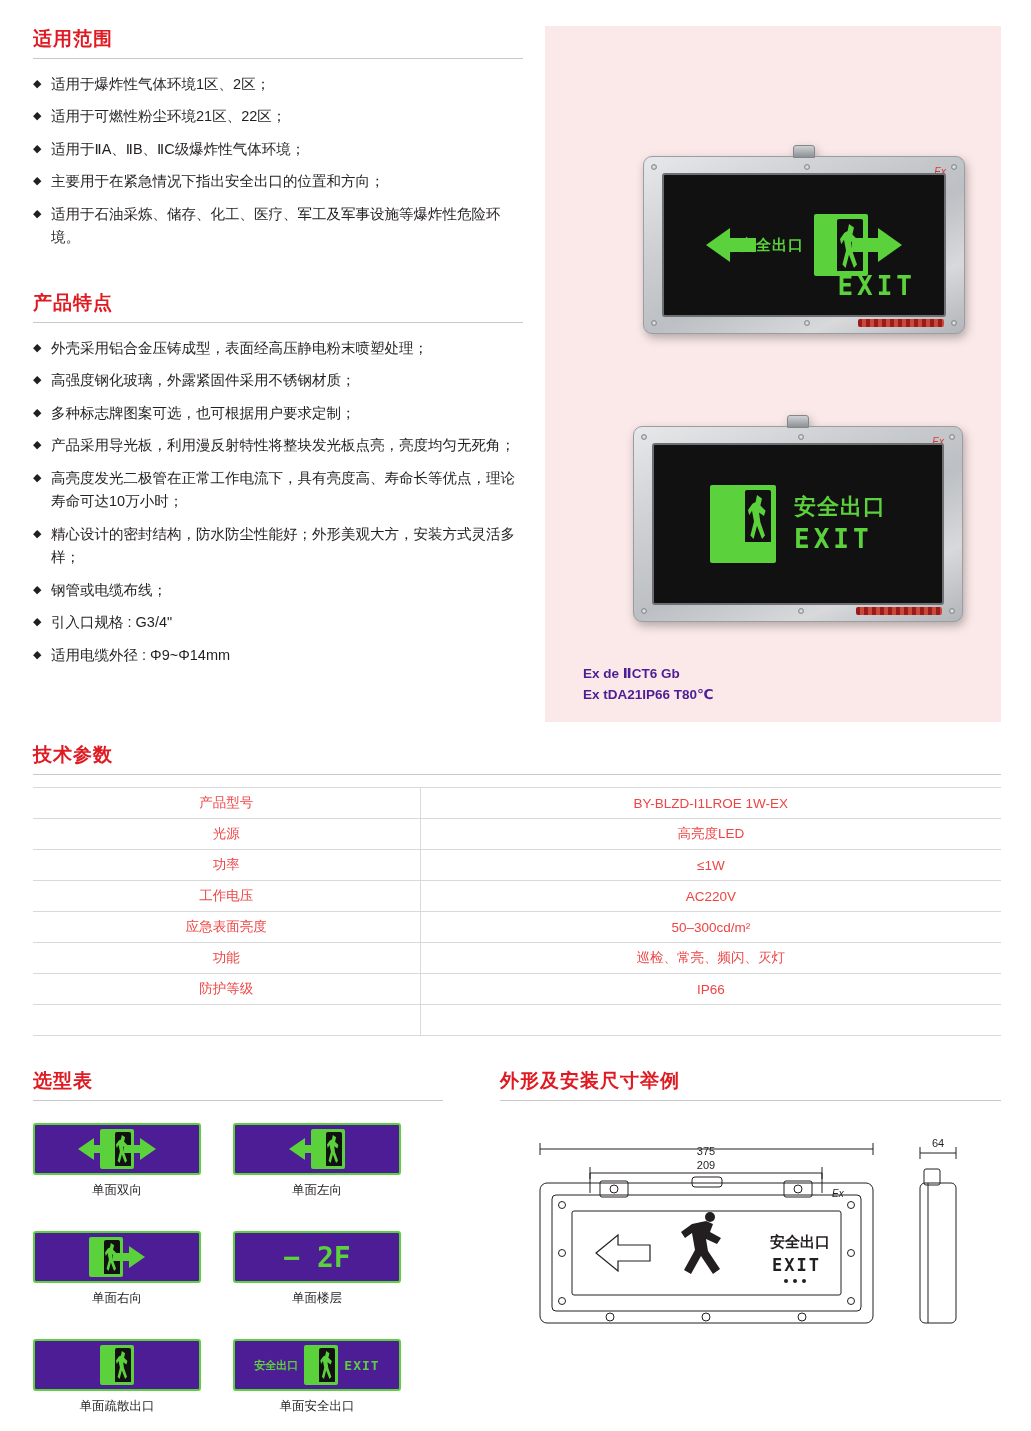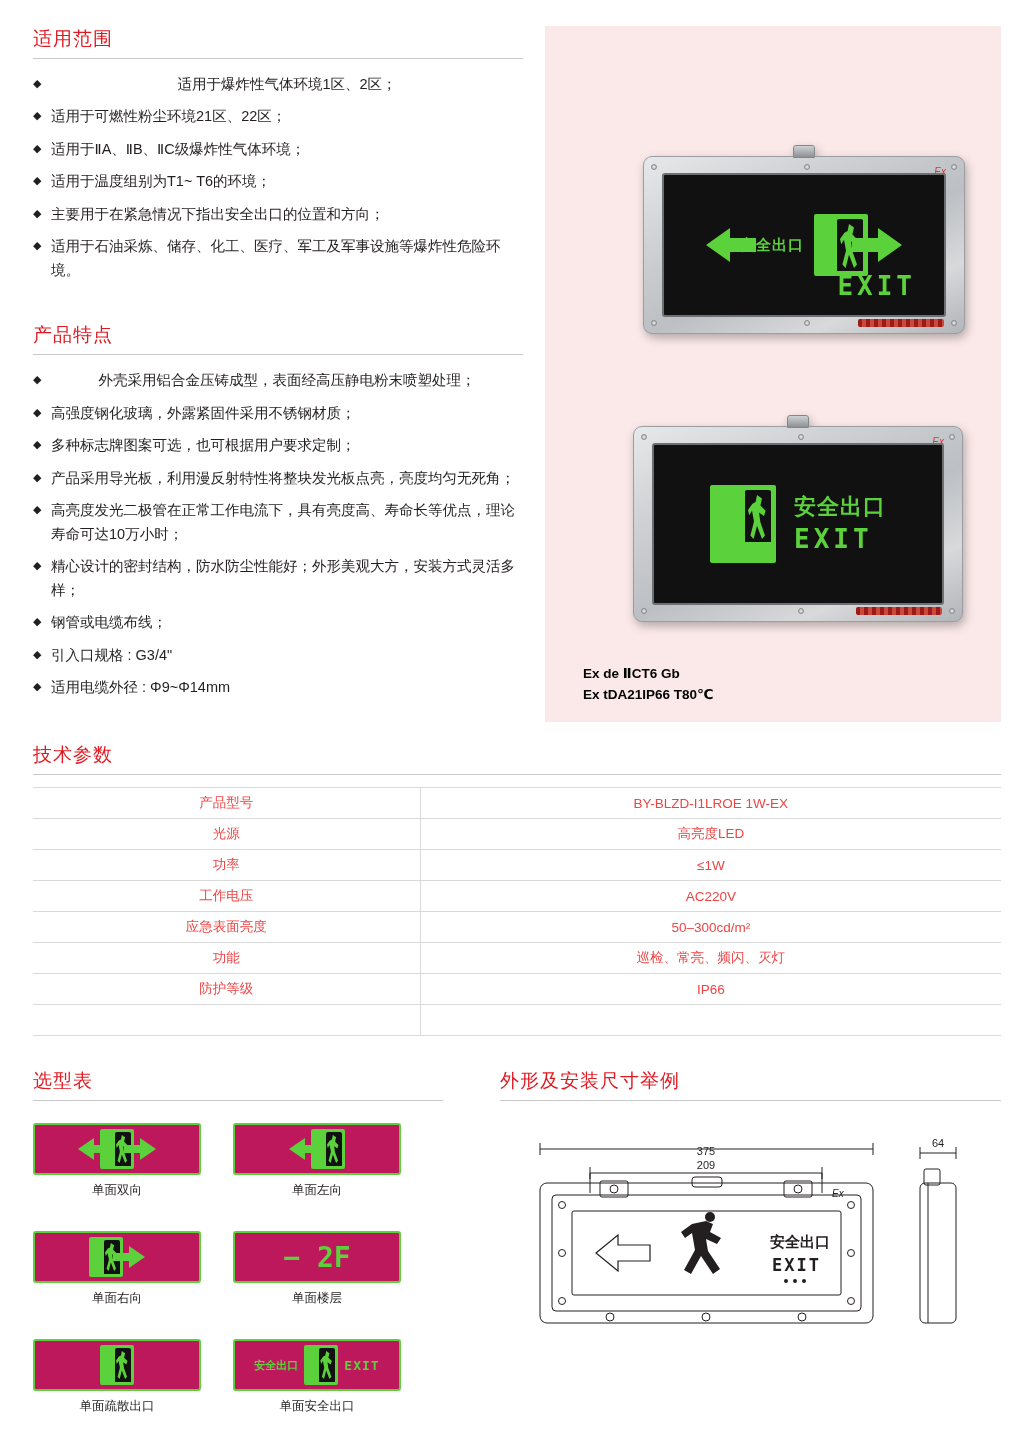--- a/index.html
+++ b/index.html
@@ -11,38 +11,38 @@
     color:#231f20;
     position:relative;
     overflow:hidden;
   }
   .page { position:relative; width:1031px; height:1431px; }
 
   
   .sec-title {
     color:#e01a22;
     font-size:19px;
-    font-weight:normal;
+    font-weight:bold;
     letter-spacing:1px;
     padding-bottom:6px;
     border-bottom:1px solid #c8c8c8;
   }
 
   
   .left-col { position:absolute; left:33px; top:26px; width:490px; }
   .bullets { margin:0; padding:0; list-style:none; }
   .bullets li {
     font-size:14.5px;
     line-height:1.62;
     padding-left:18px;
     position:relative;
     margin-top:9px;
     color:#231f20;
   }
-  .bullets li:first-child { margin-top:14px;text-align:center; }
+  .bullets li:first-child { margin-top:14px; }
   .bullets li:before {
     content:"\25C6";
     position:absolute;
     left:0; top:0;
     font-size:11px;
     line-height:1.95;
     color:#231f20;
   }
   .sec2 { margin-top:40px; }
 
@@ -135,21 +135,21 @@
     background:#5bd13b;
     clip-path:polygon(45% 0,70% 8%,62% 24%,88% 36%,80% 48%,55% 40%,62% 62%,85% 92%,70% 100%,45% 70%,28% 100%,12% 92%,30% 60%,20% 36%,6% 46%,0 34%,22% 20%,38% 16%);
   }
   .cn-exit { font-size:15px; font-weight:bold; color:#5bd13b; letter-spacing:1px; line-height:1.15; }
   .en-exit { font-size:26px; font-weight:bold; color:#5bd13b; letter-spacing:4px; font-family:"DejaVu Sans Mono",monospace; }
 
   .lamp1 { left:98px; top:130px; width:322px; height:178px; }
   .lamp2 { left:88px; top:400px; width:330px; height:196px; }
   .cert {
     position:absolute; left:38px; top:638px;
-    font-size:13.5px; font-weight:bold; line-height:1.55; color:#000000;
+    font-size:13.5px; font-weight:bold; line-height:1.55; color:#4c1d95;
   }
 
   
   .tech { position:absolute; left:33px; top:742px; width:968px; }
   table.params { border-collapse:collapse; width:100%; margin-top:12px; font-size:13.5px; }
   table.params td {
     border-bottom:1px solid #d9d9d9;
     height:31px;
     text-align:center;
     color:#ef4444;
@@ -165,21 +165,21 @@
     margin-top:22px;
     display:grid;
     grid-template-columns:168px 168px;
     column-gap:36px;
     row-gap:12px;
     gap:32px;
   }
   .cell { text-align:center; }
   .plate {
     width:168px; height:52px;
-    background:#be185d;
+    background:#4c1d95;
     border:2px solid #5bd13b;
     border-radius:3px;
     display:flex; align-items:center; justify-content:center;
     gap:6px;
   }
   .plate .runner { width:34px; height:40px; }
   .plate .runner:before { width:16px; height:34px; right:3px; top:3px; }
   .plate .runner:after { width:13px; height:28px; right:5px; top:6px; }
   .mini-left, .mini-right {
     width:0;height:0;border-top:11px solid transparent;border-bottom:11px solid transparent;position:relative;
@@ -201,21 +201,20 @@
 
 <div class="page">
 
   <div class="left-col">
 
     <div class="sec-title">适用范围</div>
     <ul class="bullets">
       <li>适用于爆炸性气体环境1区、2区；</li>
       <li>适用于可燃性粉尘环境21区、22区；</li>
       <li>适用于ⅡA、ⅡB、ⅡC级爆炸性气体环境；</li>
-      <li>适用于温度组别为T1~ T6的环境；</li>
       <li>主要用于在紧急情况下指出安全出口的位置和方向；</li>
       <li>适用于石油采炼、储存、化工、医疗、军工及军事设施等爆炸性危险环境。</li>
     </ul>
 
     <div class="sec-title sec2">产品特点</div>
     <ul class="bullets">
       <li>外壳采用铝合金压铸成型，表面经高压静电粉末喷塑处理；</li>
       <li>高强度钢化玻璃，外露紧固件采用不锈钢材质；</li>
       <li>多种标志牌图案可选，也可根据用户要求定制；</li>
       <li>产品采用导光板，利用漫反射特性将整块发光板点亮，亮度均匀无死角；</li>

